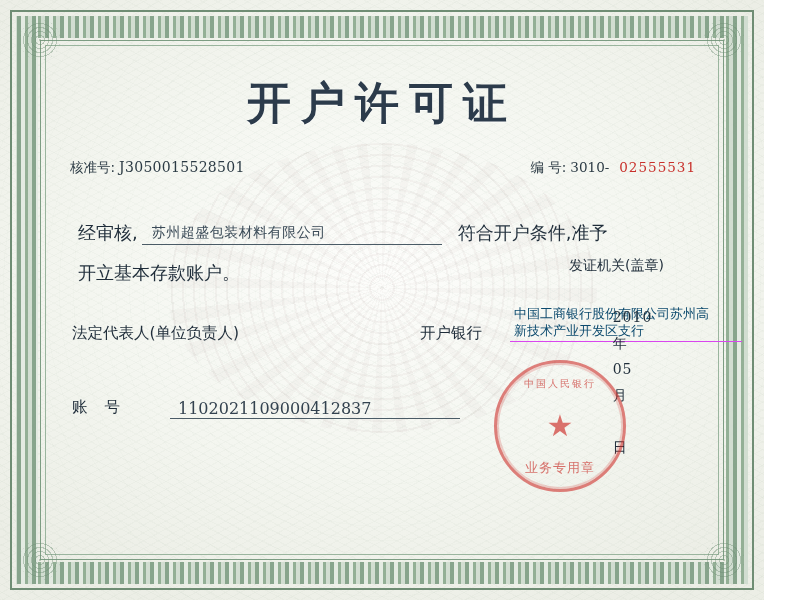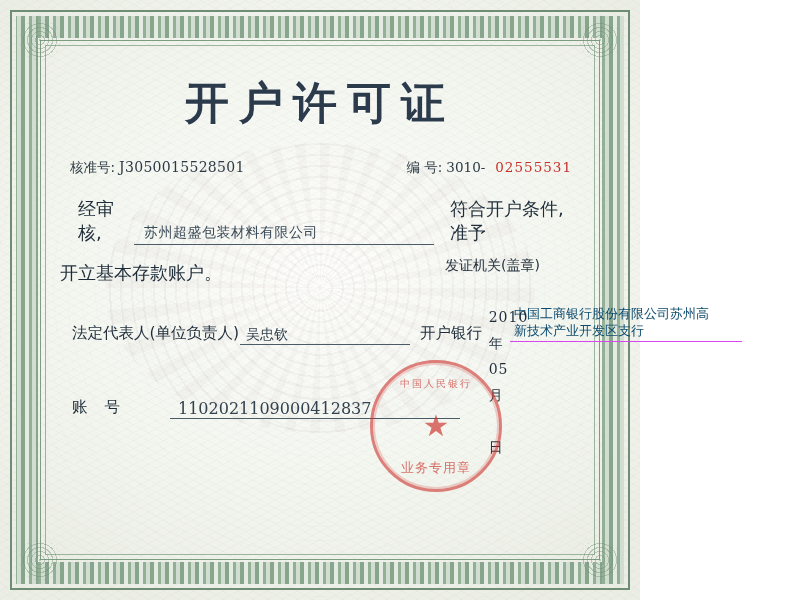--- a/index.html
+++ b/index.html
@@ -10,21 +10,21 @@
     width: 800px;
     height: 600px;
     background: #ffffff;
     font-family: "DejaVu Sans", "Liberation Sans", sans-serif;
     overflow: hidden;
   }
 
   
   #certificate {
     position: relative;
-    width: 640px;
+    width: 764px;
     height: 600px;
     background: #f2f4ee;
     box-sizing: border-box;
     border-radius: 17px;
   }
 
   
   .paper-base {
     position: absolute;
     inset: 0;
@@ -184,20 +184,21 @@
   }
   .fill .handwrite {
     font-size: 14px;
     color: #3a4a57;
     letter-spacing: .5px;
   }
   .tail { margin-left: 12px; }
 
   .body-line2 {
     margin-top: 16px;
+    margin-left: 18px;
     font-size: 18px;
     color: #1f2d3a;
   }
 
   
   .row-rep {
     position: relative;
     margin-top: 34px;
     height: 34px;
     font-size: 15.5px;
@@ -355,23 +356,20 @@
       <span class="fill">
         <span class="handwrite">苏州超盛包装材料有限公司</span>
       </span>
       <span class="tail">符合开户条件,准予</span>
     </div>
 
     <div class="body-line2">开立基本存款账户。</div>
 
     <div class="row-rep">
       <span class="rep-label">法定代表人(单位负责人)</span>
-      <span class="rep-fill">
-        <span>吴忠钦</span>
-      </span>
       <span class="bank-label">开户银行</span>
       <span class="bank-fill">
         <span>中国工商银行股份有限公司苏州高</span><br>
         <span>新技术产业开发区支行</span>
       </span>
     </div>
 
     <div class="row-acct">
       <span class="acct-label">账 号</span>
       <span class="acct-fill">

